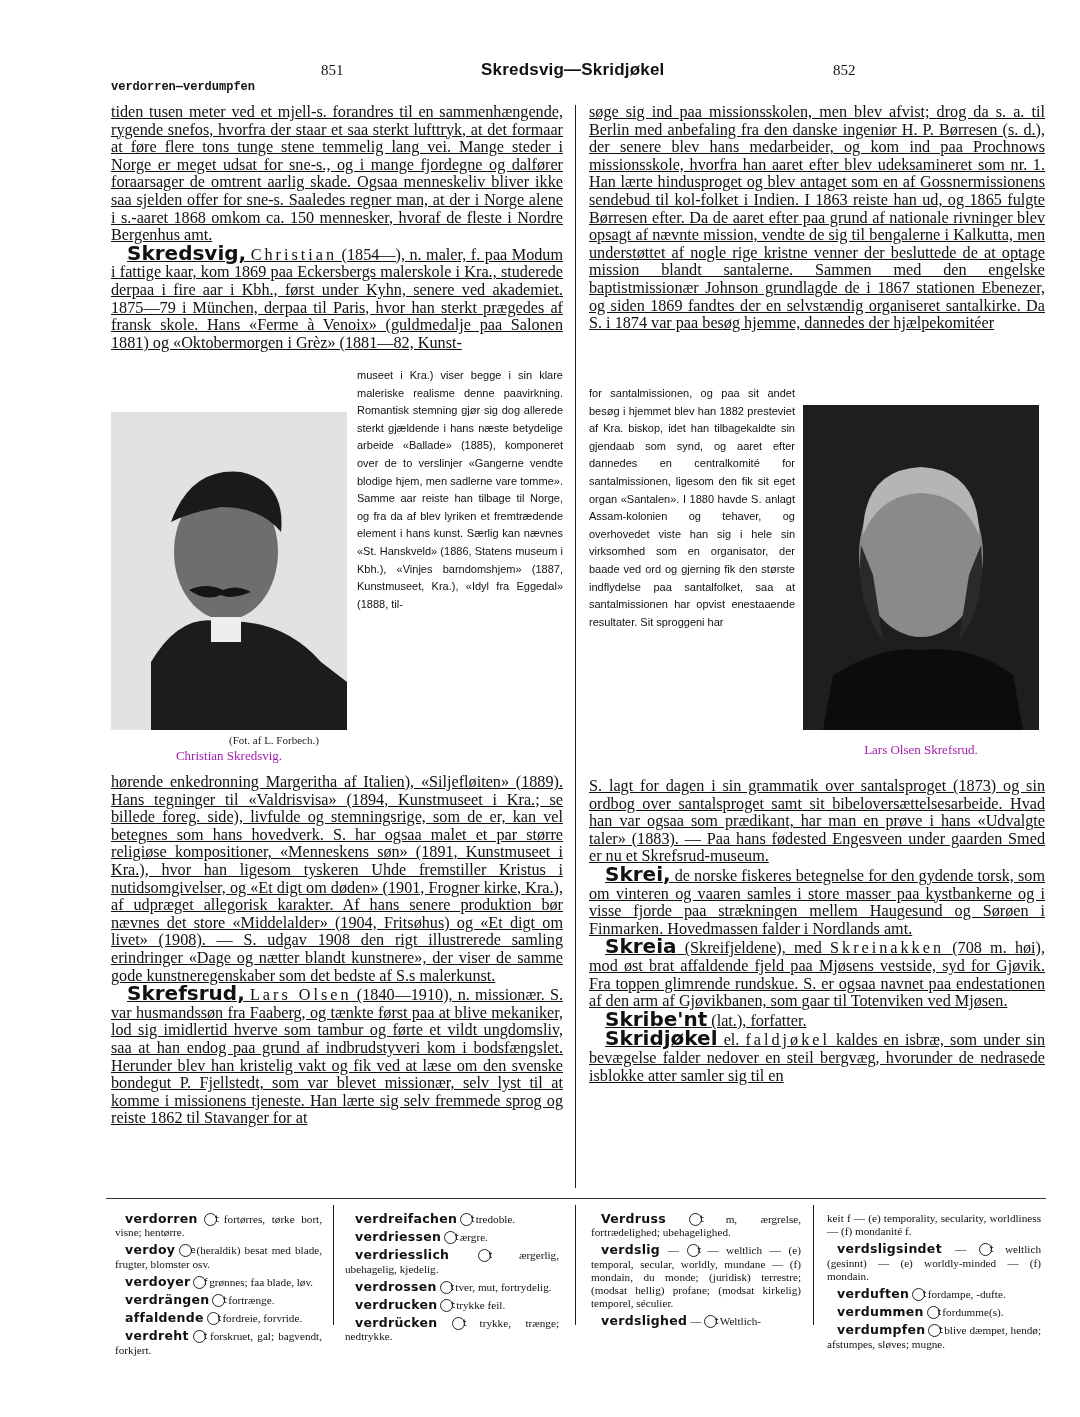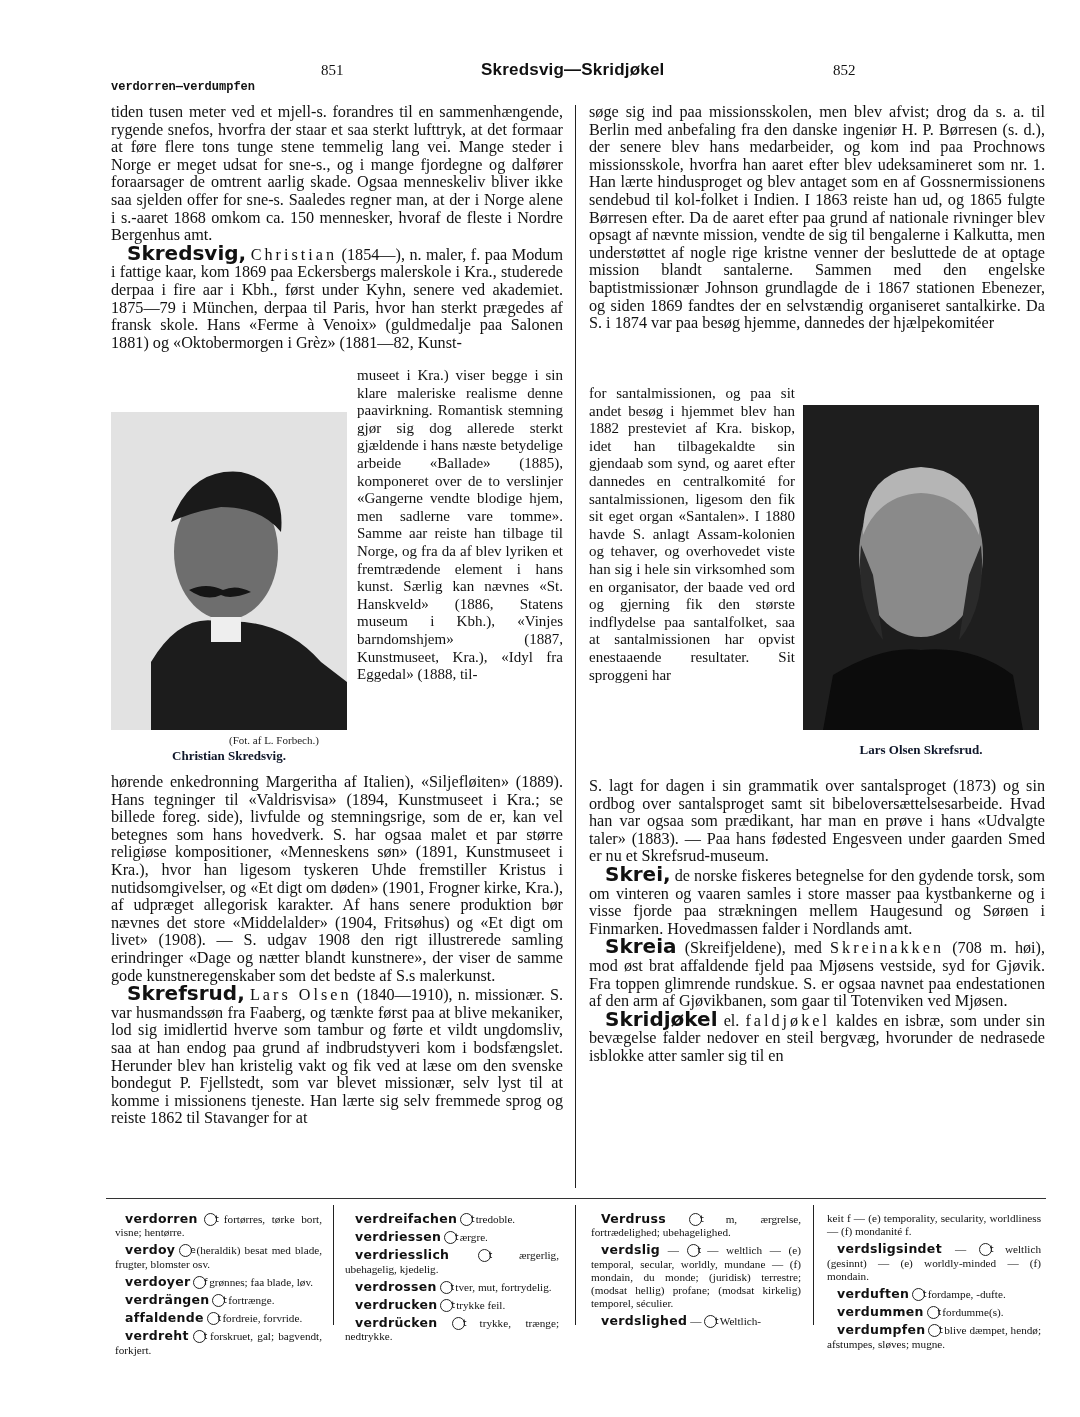--- a/index.html
+++ b/index.html
@@ -1,32 +1,32 @@
 <!DOCTYPE html>
 <html><head>
 <meta charset="utf-8">
 <style>
   html, body { margin: 0; padding: 0; background: #ffffff; }
   body { width: 1080px; height: 1417px; position: relative; overflow: hidden; color: #111; font-family: "DejaVu Serif", serif; }
   .page { position: absolute; left: 1px; top: 0; width: 1080px; height: 1144px; }
   .hdr-num { position: absolute; top: 62px; font-size: 15px; font-family: "Liberation Serif", serif; }
   .hdr-title { position: absolute; top: 60px; left: 480px; font-family: "Liberation Sans", sans-serif; font-weight: bold; font-size: 17px; letter-spacing: 0.2px; }
   .hdr-guide { position: absolute; top: 80px; left: 110px; font-family: Liberation Mono, monospace; font-weight: bold; font-size: 12px; }
-  .col { position: absolute; font-family: "Liberation Serif", serif; font-size: 16.2px; line-height: 17.6px; text-align: justify; }
+  .col { position: absolute; font-family: "Liberation Serif", serif; font-size: 16.2px; line-height: 17.6px; text-align: justify; text-decoration: underline; }
   .col p { margin: 0; text-indent: 0; }
   .col p.entry { text-indent: 16px; }
   .lead { font-family: "DejaVu Sans", sans-serif; font-weight: bold; font-size: 20px; }
   .spaced { letter-spacing: 3px; }
   .vrule { position: absolute; background: #222; width: 1px; }
   .hrule { position: absolute; background: #333; height: 1px; }
   .photo { position: absolute; background: #222; overflow: hidden; }
   .photo svg { display: block; width: 100%; height: 100%; }
-  .caption { position: absolute; font-family: "Liberation Serif", serif; font-size: 12px; text-align: center; color: #0f172a; font-weight: bold; }
+  .caption { position: absolute; font-family: "Liberation Serif", serif; font-size: 12px; text-align: center; color: #a21caf; }
   .credit { position: absolute; font-family: "Liberation Serif", serif; font-size: 11px; color: #222; }
-  .float-text { position: absolute; font-family: Liberation Serif, serif; font-size: 15px; line-height: 17.6px; text-align: justify; }
+  .float-text { position: absolute; font-family: Liberation Sans, sans-serif; font-size: 11px; line-height: 17.6px; text-align: justify; }
   .gloss { position: absolute; font-family: "Liberation Serif", serif; font-size: 11.2px; line-height: 13.2px; text-align: justify; }
   .gloss p { margin: 4px; }
   .gloss p.ent { text-indent: 10px; }
   .gk { font-family: "DejaVu Sans", sans-serif; font-weight: bold; font-size: 12.5px; letter-spacing: 0.3px; }
   .lang { display: inline-block; width: 11px; height: 11px; border: 1px solid #222; border-radius: 50%; font-size: 9px; line-height: 11px; text-align: center; vertical-align: 1px; font-family: "DejaVu Sans", sans-serif; }
 </style>
 </head>
 <body>
 
 <div class="page">
@@ -95,20 +95,24 @@
       <span class="lead">Skrei,</span>
       <span>de norske fiskeres betegnelse for den gydende torsk, som om vinteren og vaaren samles i store masser paa kystbankerne og i visse fjorde paa strækningen mellem Haugesund og Sørøen i Finmarken. Hovedmassen falder i Nordlands amt.</span>
     </p>
     <p class="entry">
       <span class="lead">Skreia</span>
       <span>(Skreifjeldene), med</span>
       <span class="spaced">Skreinakken</span>
       <span>(708 m. høi), mod øst brat affaldende fjeld paa Mjøsens vestside, syd for Gjøvik. Fra toppen glimrende rundskue. S. er ogsaa navnet paa endestationen af den arm af Gjøvikbanen, som gaar til Totenviken ved Mjøsen.</span>
     </p>
     <p class="entry">
+      <span class="lead">Skribe'nt</span>
+      <span>(lat.), forfatter.</span>
+    </p>
+    <p class="entry">
       <span class="lead">Skridjøkel</span>
       <span>el.</span>
       <span class="spaced">faldjøkel</span>
       <span>kaldes en isbræ, som under sin bevægelse falder nedover en steil bergvæg, hvorunder de nedrasede isblokke atter samler sig til en</span>
     </p>
   </div>
 
   <div class="hrule" style="left:105px; top:1198px; width:940px"></div>
   <div class="vrule" style="left:332px; top:1205px; height:120px"></div>
   <div class="vrule" style="left:574px; top:1205px; height:120px"></div>

